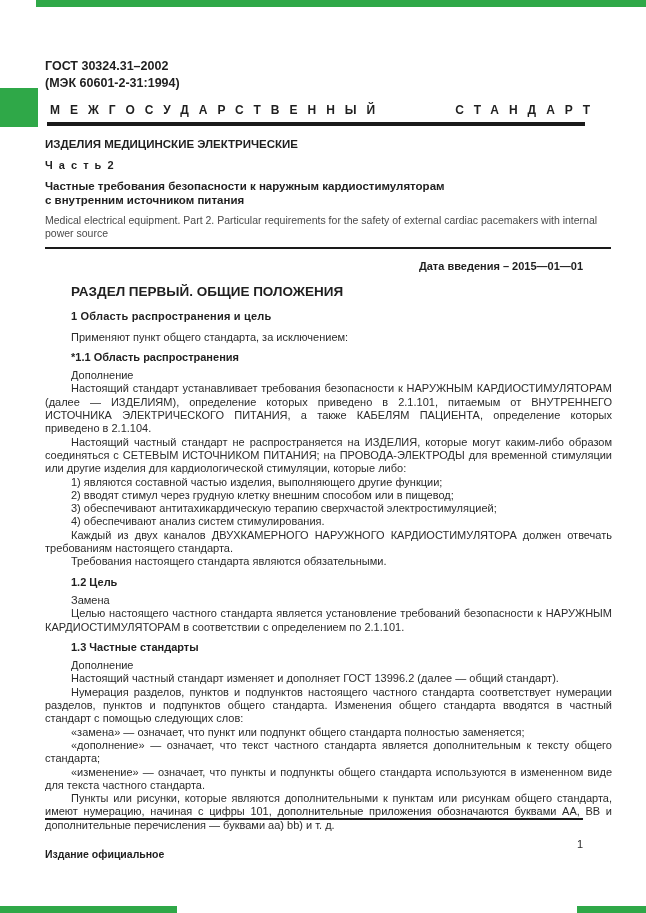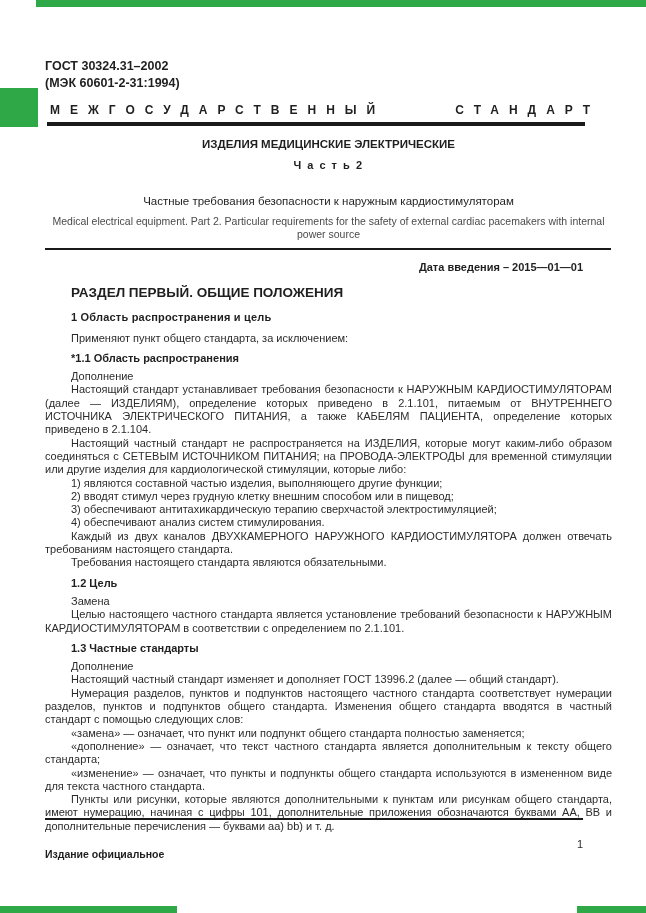--- a/index.html
+++ b/index.html
@@ -14,24 +14,24 @@
   .artifact.left{left:0;top:88px;width:38px;height:39px;}
   .artifact.bottom-l{left:0;top:906px;width:177px;height:7px;}
   .artifact.bottom-r{left:577px;top:906px;width:69px;height:7px;}
 
   .head-codes{margin:58px 63px 0 45px;text-align:left;font-weight:bold;font-size:12.5px;line-height:17px;color:#1f1f1f;}
   .ms-line{display:flex;justify-content:space-between;margin:11px 56px 0 50px;font-weight:bold;font-size:12px;color:#1f1f1f;}
   .ms-line span{letter-spacing:10px;margin-right:-10px;white-space:nowrap;}
   .rule1{height:4px;background:#1a1a1a;margin:5px 61px 0 47px;}
   .rule2{height:2px;background:#1a1a1a;margin:7px 35px 0 45px;}
 
-  .title-block{margin:12px 34px 0 45px;text-align:center;}
+  .title-block{margin:12px 34px 0 45px;}
   .title-main{font-weight:bold;font-size:11.5px;color:#1f1f1f;}
   .title-part{font-weight:bold;font-size:11px;margin-top:9px;letter-spacing:1.5px;color:#1f1f1f;}
-  .title-sub{font-weight:normal;font-size:11.5px;margin-top:23px;line-height:14px;color:#1f1f1f;}
+  .title-sub{font-weight:bold;font-size:11.5px;margin-top:8px;line-height:14px;color:#1f1f1f;}
   .title-en{font-size:10.5px;color:#4a4a4a;margin-top:7px;line-height:13px;}
 
   .intro-date{margin:11px 63px 0 45px;text-align:right;font-weight:bold;font-size:11px;color:#1f1f1f;}
 
   .doc-body{margin:0 34px 0 45px;font-size:11px;line-height:13.3px;text-align:justify;}
   .doc-body p{margin:0;text-indent:26px;}
   .h-section{font-size:13.5px;font-weight:bold;margin:13px 0 0 26px;color:#1f1f1f;text-align:left;}
   .h-sub{font-size:11px;font-weight:bold;margin:12px 0 7px 26px;letter-spacing:.2px;color:#1f1f1f;text-align:left;}
   .h-clause{font-size:11px;font-weight:bold;margin:7px 0 5px 26px;color:#1f1f1f;text-align:left;}
 
@@ -58,20 +58,21 @@
     <span>МЕЖГОСУДАРСТВЕННЫЙ</span>
     <span>СТАНДАРТ</span>
   </div>
   <div class="rule1"></div>
 
   <div class="title-block">
     <div class="title-main">ИЗДЕЛИЯ МЕДИЦИНСКИЕ ЭЛЕКТРИЧЕСКИЕ</div>
     <div class="title-part">Ч а с т ь 2</div>
     <div class="title-sub">
       <div>Частные требования безопасности к наружным кардиостимуляторам</div>
+      <div>с внутренним источником питания</div>
     </div>
     <div class="title-en">Medical electrical equipment. Part 2. Particular requirements for the safety of external cardiac pacemakers with internal power source</div>
   </div>
   <div class="rule2"></div>
 
   <div class="intro-date">Дата введения – 2015—01—01</div>
 
   <div class="doc-body">
     <div class="h-section">РАЗДЕЛ ПЕРВЫЙ. ОБЩИЕ ПОЛОЖЕНИЯ</div>
     <div class="h-sub">1 Область распространения и цель</div>

